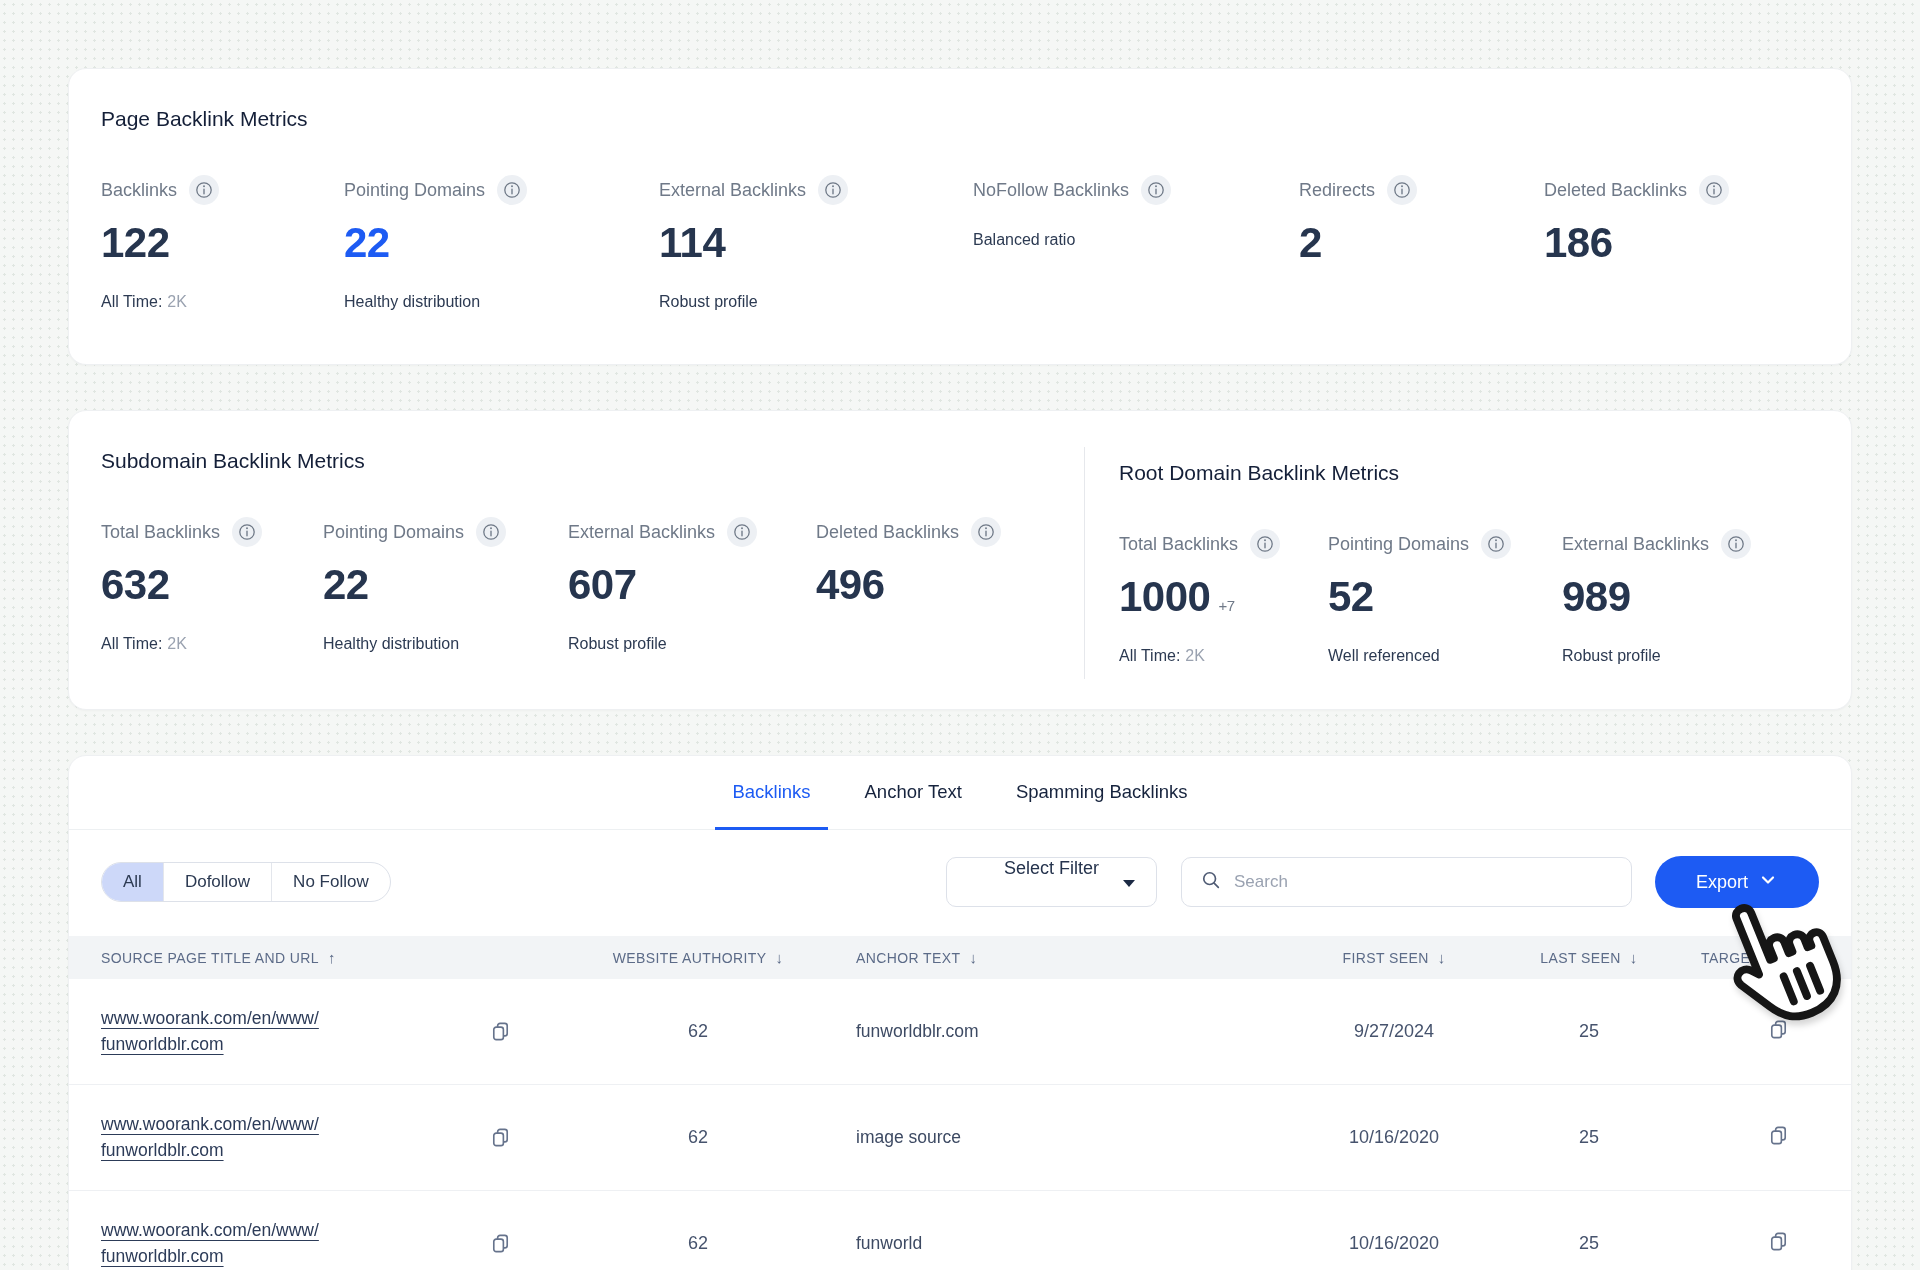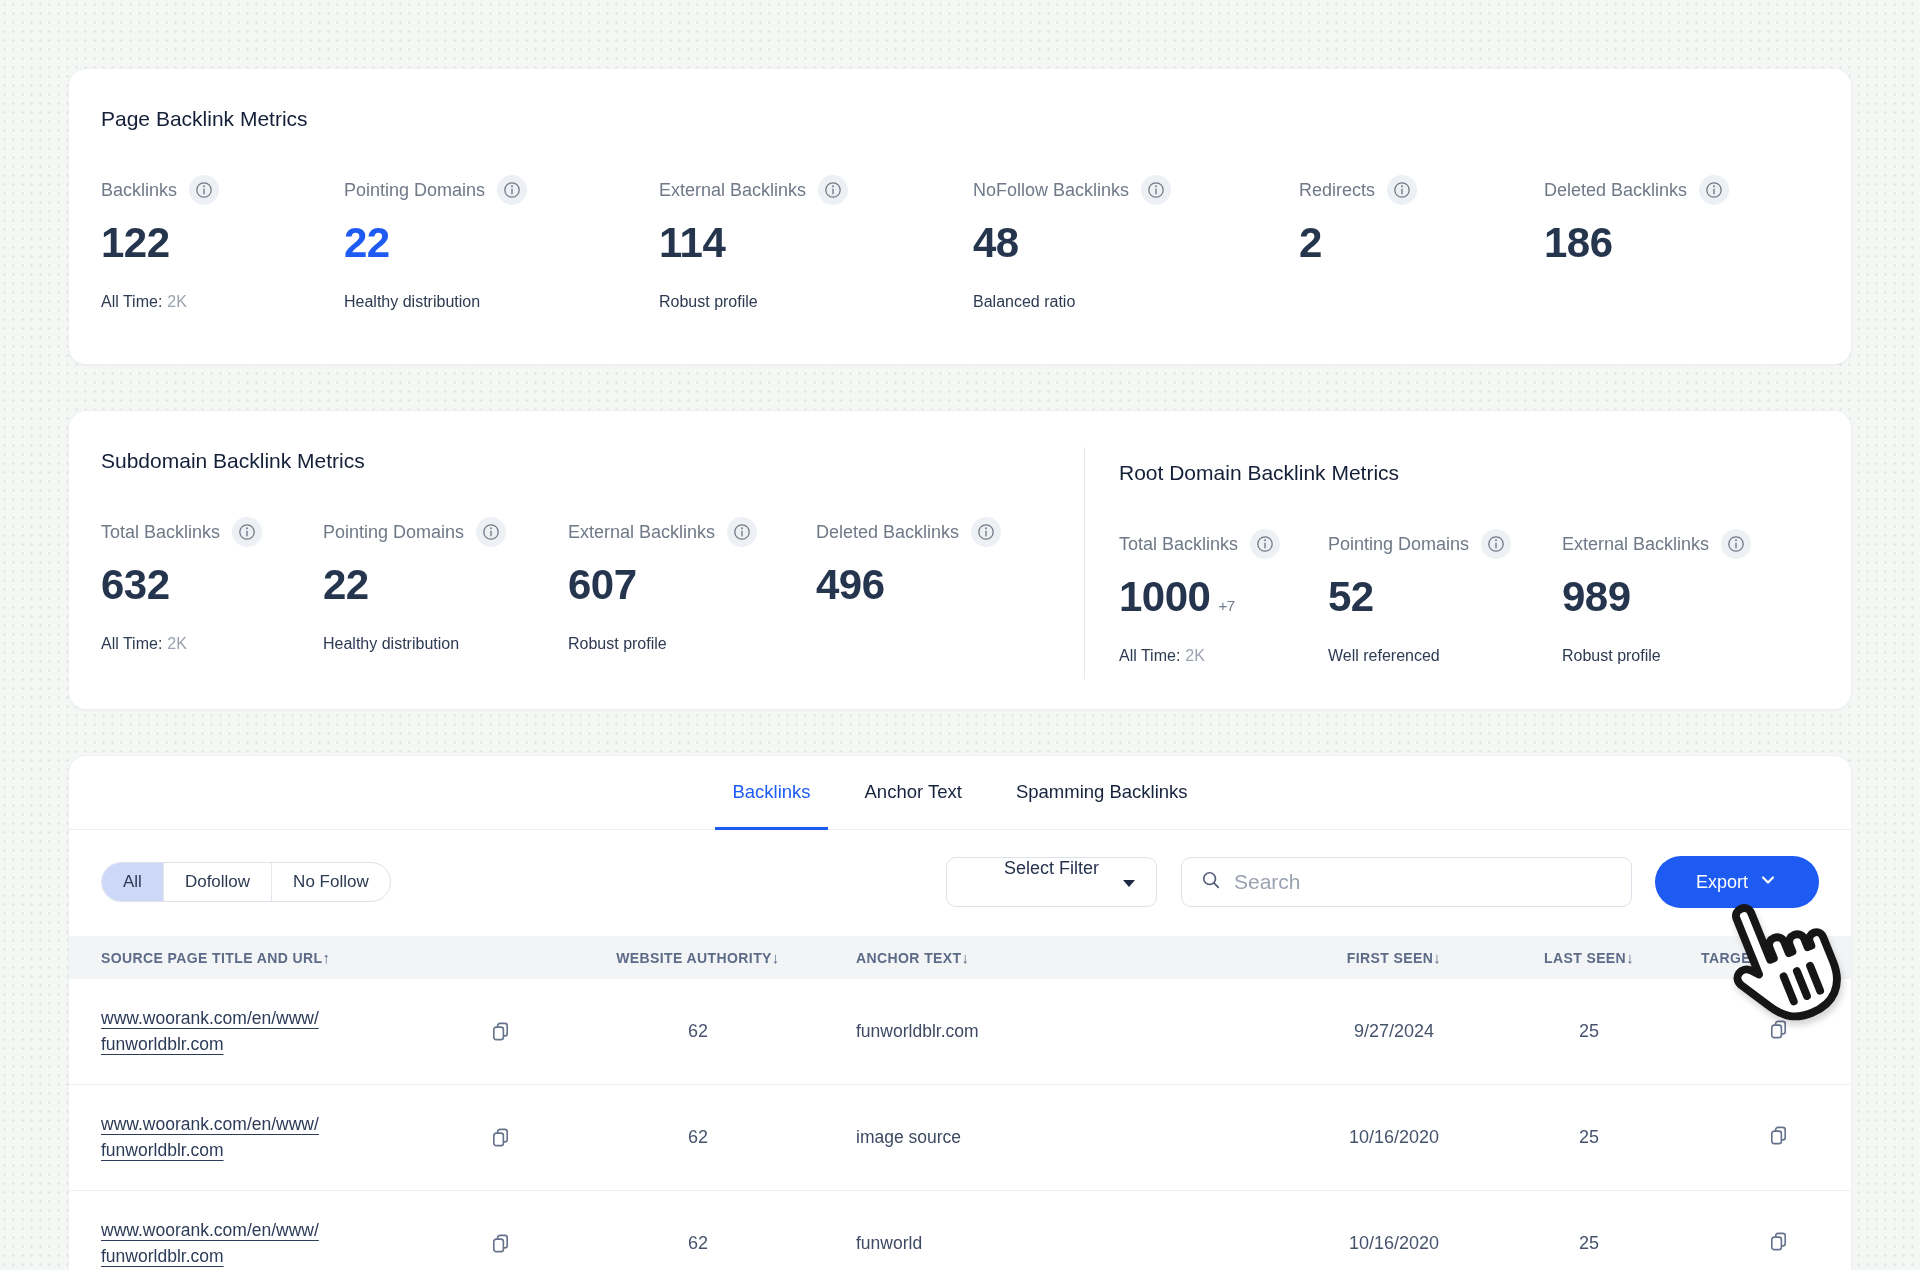--- a/index.html
+++ b/index.html
@@ -88,40 +88,40 @@
     margin-left:auto; width:211px; height:50px; border:1px solid #dde1e9; border-radius:10px;
     background:#fff; display:flex; align-items:center; padding:0 20px; cursor:pointer;flex-direction:column;
   }
   .select-filter-label { font-size:18px; color:#25334d; }
   .caret { margin-left:auto; display:flex; }
   .search-box {
     margin-left:24px; width:451px; height:50px; border:1px solid #dde1e9; border-radius:10px;
     background:#fff; display:flex; align-items:center; padding:0 18px; gap:12px;
   }
   .search-box input {
-    border:none; outline:none; flex:1; font-size:21px; color:#0c4a6e;
+    border:none; outline:none; flex:1; font-size:17px; color:#0c4a6e;
     font-family:"Liberation Sans","DejaVu Sans",sans-serif; background:transparent;
   }
   .search-box input::placeholder { color:#9aa2b1; }
   .export-btn {
     margin-left:23px; width:164px; height:52px; border:none; border-radius:26px;
     background:#1d5bf3; color:#fff; font-size:18px; font-weight:500;
     display:flex; align-items:center; justify-content:center; gap:10px; cursor:pointer;
     font-family:"Liberation Sans","DejaVu Sans",sans-serif;
   }
 
   
   .grid-row {
     display:grid; grid-template-columns:500px 258px 452px 230px 160px 1fr;
     align-items:center;
   }
   .thead { margin-top:28px; height:43px; background:#f2f4f6; }
   .th {
-    font-size:14px; font-weight:700; color:#5c6b88; letter-spacing:.4px;
-    display:flex; align-items:center; cursor:pointer;
+    font-size:14px; font-weight:400; color:#5c6b88; letter-spacing:.4px;
+    display:flex; align-items:center; gap:9px; cursor:pointer;
   }
   .th .sort-glyph { font-size:15px; color:#5c6b88; }
   .th-source { padding-left:32px; }
   .th-center { justify-content:center; }
   .th-anchor { padding-left:29px; }
   .th-target { padding-left:32px; }
   .trow { height:106px; border-bottom:1px solid #eef0f3; }
   .cell-source { display:flex; align-items:center; padding-left:32px; }
   .url-block { width:388px; }
   .url-link {
@@ -197,21 +197,20 @@
         <div class="metric-head">
           <span class="metric-label">NoFollow Backlinks</span>
           <span class="info-badge">
             <svg viewBox="0 0 20 20" width="18" height="18">
                 <circle cx="10" cy="10" r="8" fill="none" stroke="#6e7886" stroke-width="1.4"></circle>
                 <line x1="10" y1="9" x2="10" y2="14.2" stroke="#6e7886" stroke-width="1.5" stroke-linecap="round"></line>
                 <circle cx="10" cy="5.9" r="1.05" fill="#6e7886"></circle>
               </svg>
           </span>
         </div>
-        <div class="metric-value">48</div>
         <div class="metric-sub">Balanced ratio</div>
       </div>
 
       <div class="metric">
         <div class="metric-head">
           <span class="metric-label">Redirects</span>
           <span class="info-badge">
             <svg viewBox="0 0 20 20" width="18" height="18">
                 <circle cx="10" cy="10" r="8" fill="none" stroke="#6e7886" stroke-width="1.4"></circle>
                 <line x1="10" y1="9" x2="10" y2="14.2" stroke="#6e7886" stroke-width="1.5" stroke-linecap="round"></line>

